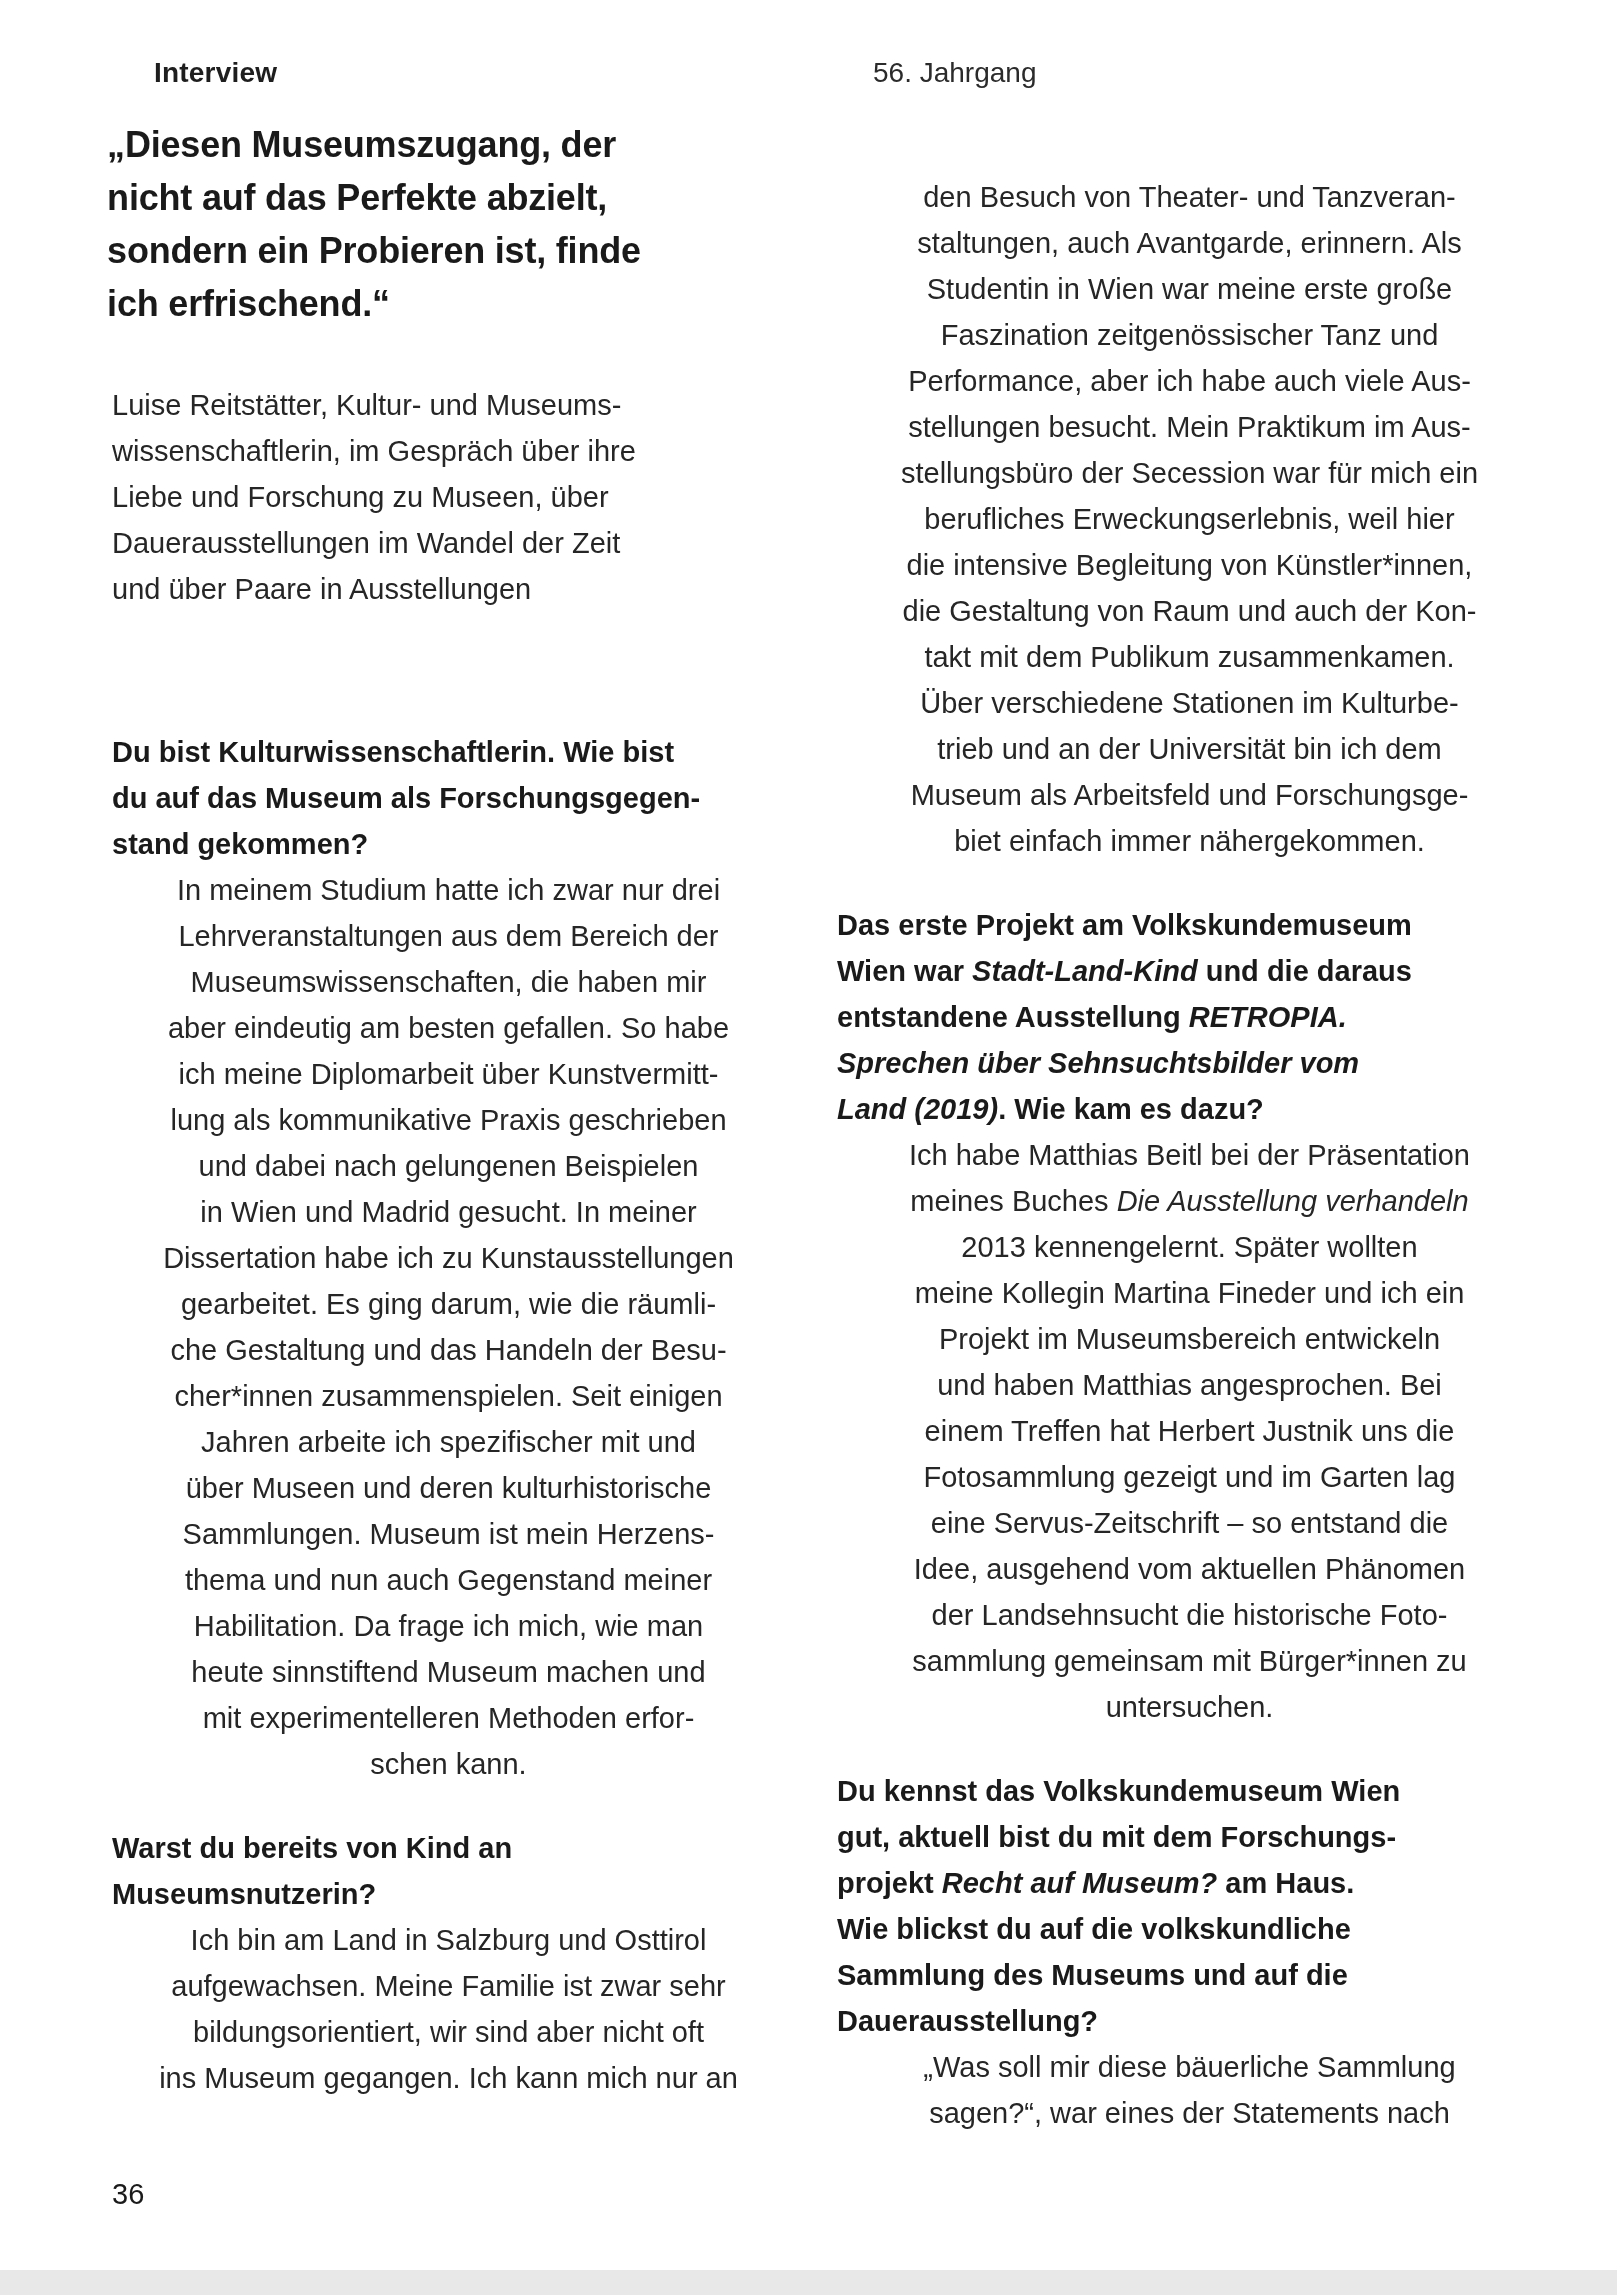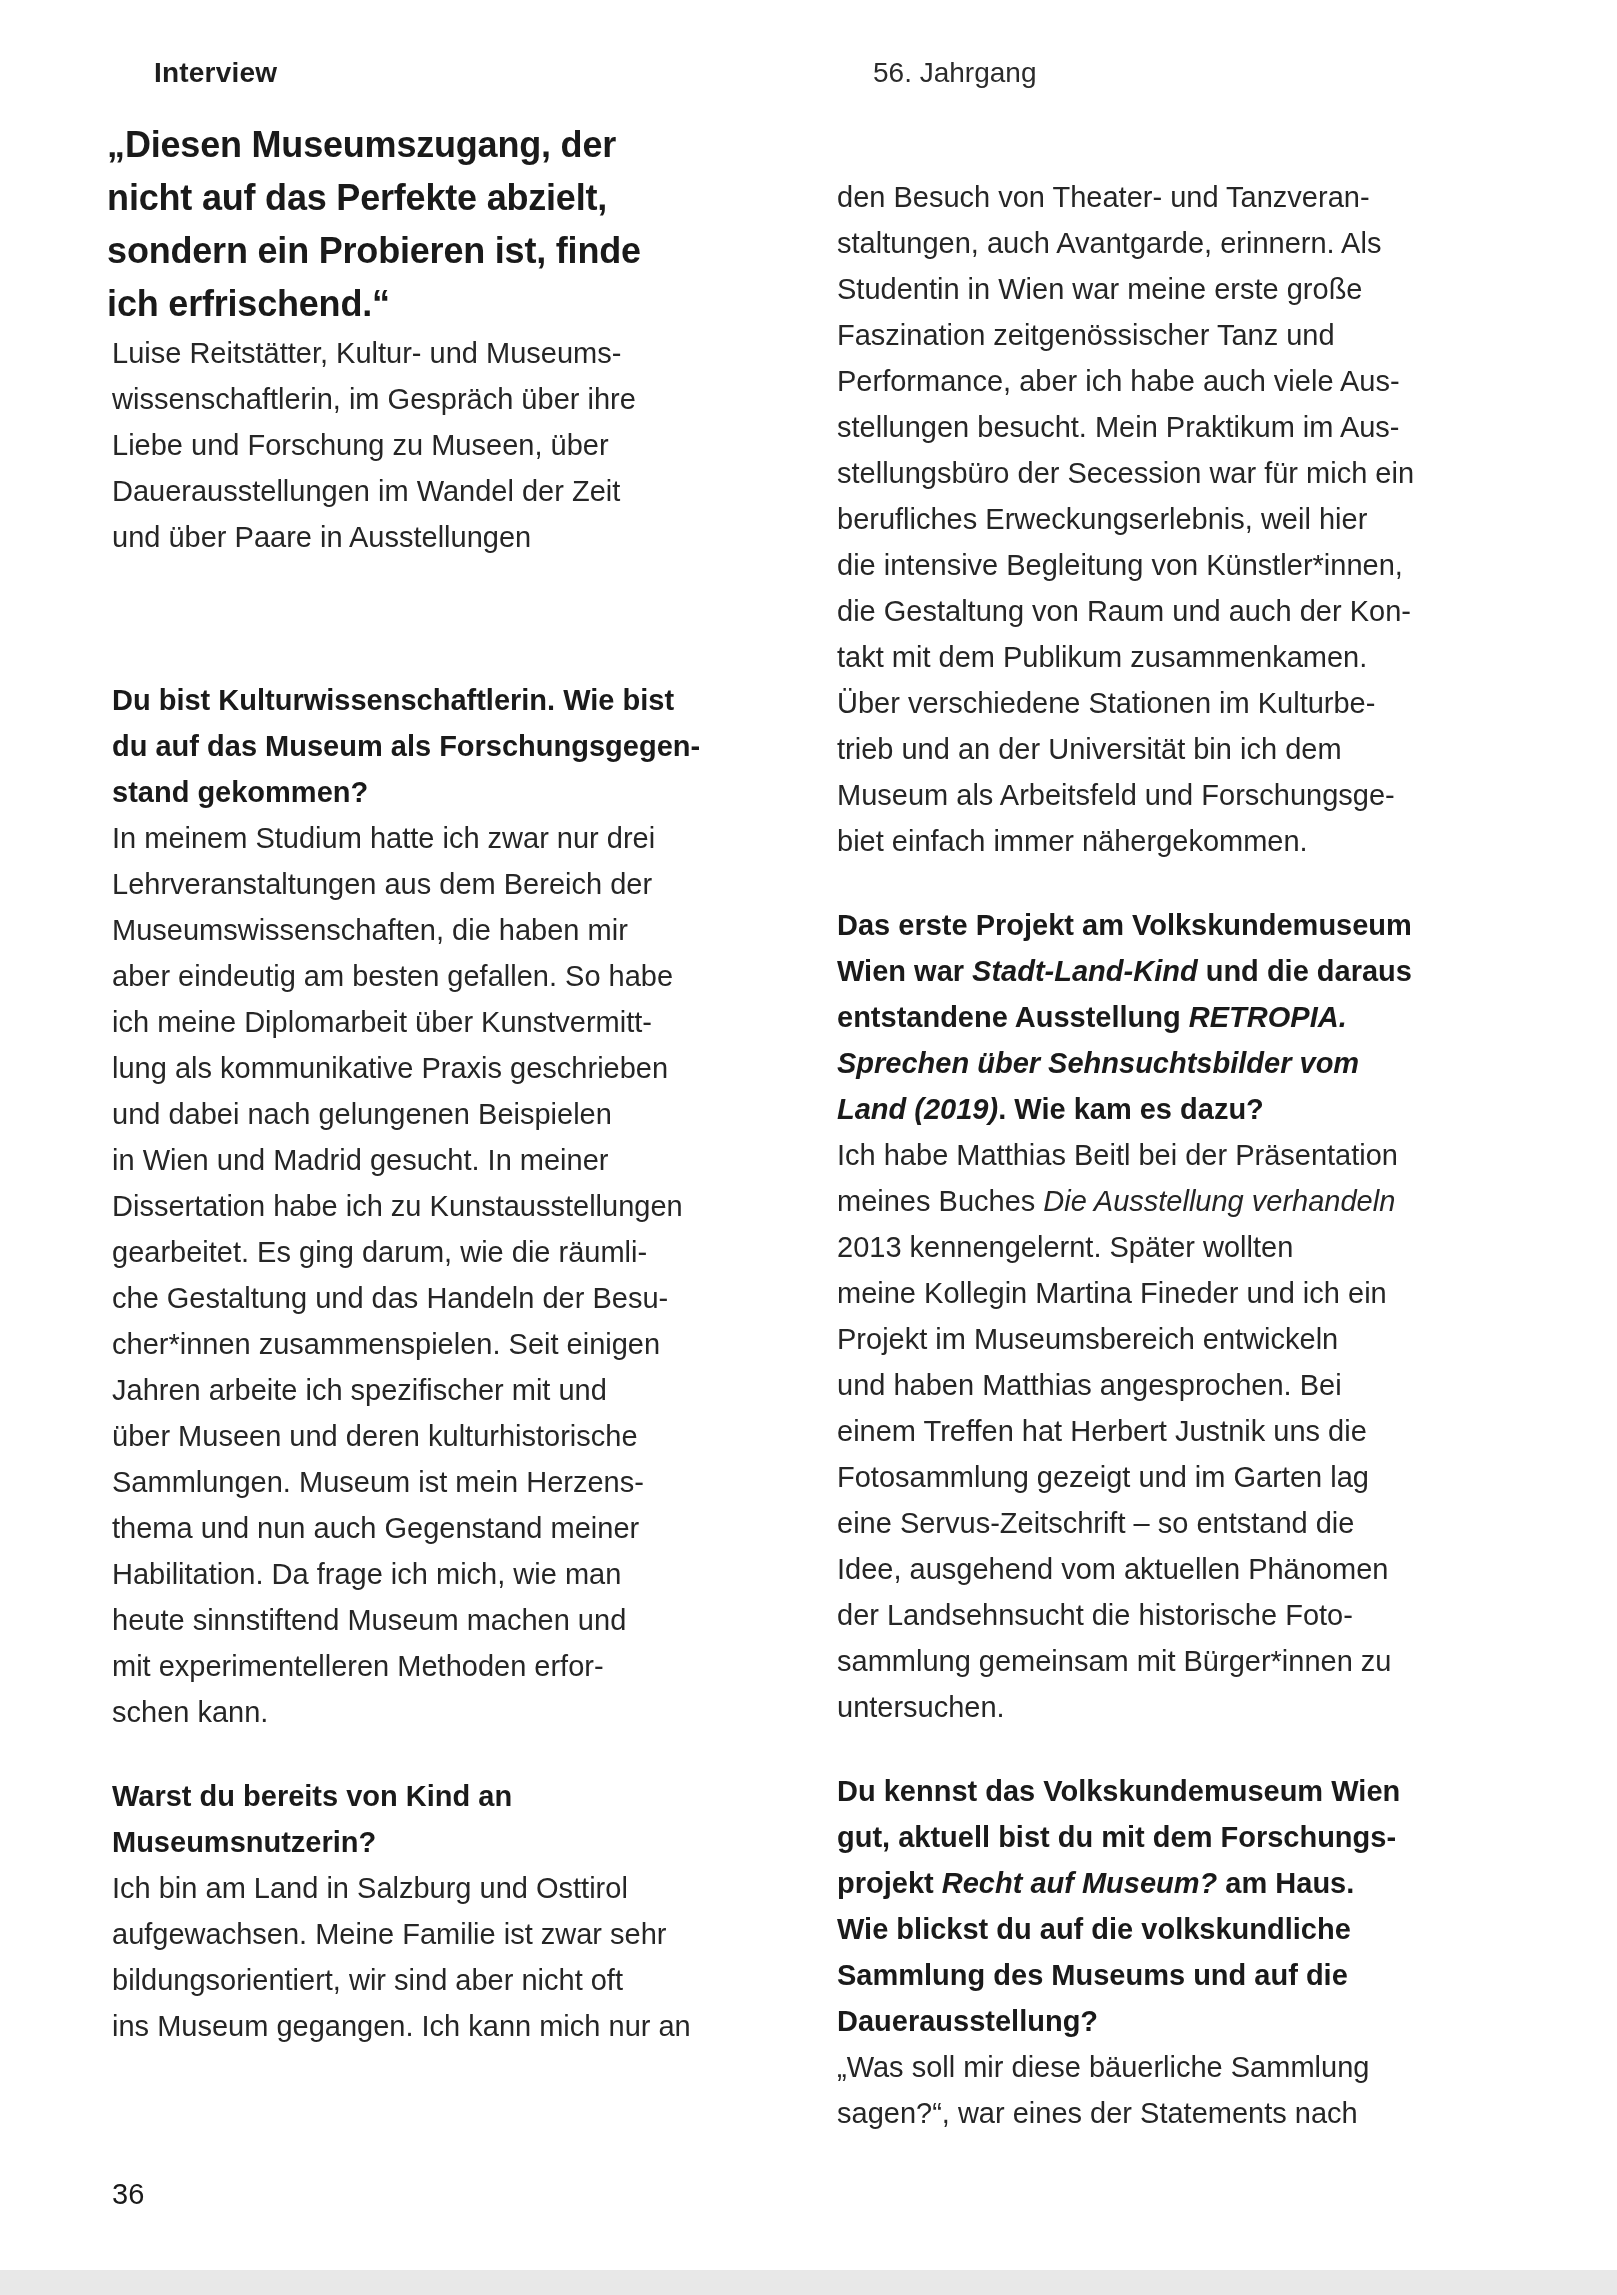--- a/index.html
+++ b/index.html
@@ -38,23 +38,23 @@
   .block { font-size: 29px; line-height: 46px; font-weight: 400; }
   .block .line { white-space: nowrap; }
   .pull-quote {
     font-size: 36px;
     line-height: 53px;
     font-weight: 700;
     letter-spacing: -0.2px;
     margin: 0 0 0 -4.9px;
     color: #1a1a1a;
   }
-  .intro { margin-bottom: 117px; color: #262626; }
+  .intro { margin-top: 52px; margin-bottom: 117px; color: #262626; }
   .question { font-weight: 700; margin-top: 38px; color: #1a1a1a; }
-  .answer { margin-top: 0; color: #262626; }
+  .answer { margin-top: 0; color: #262626; text-align: center; }
   em { font-style: italic; }
   .pageno {
     position: absolute;
     left: 112px;
     top: 2177px;
     font-size: 29px;
     line-height: 34px;
     font-weight: 400;
     color: #1a1a1a;
   }

